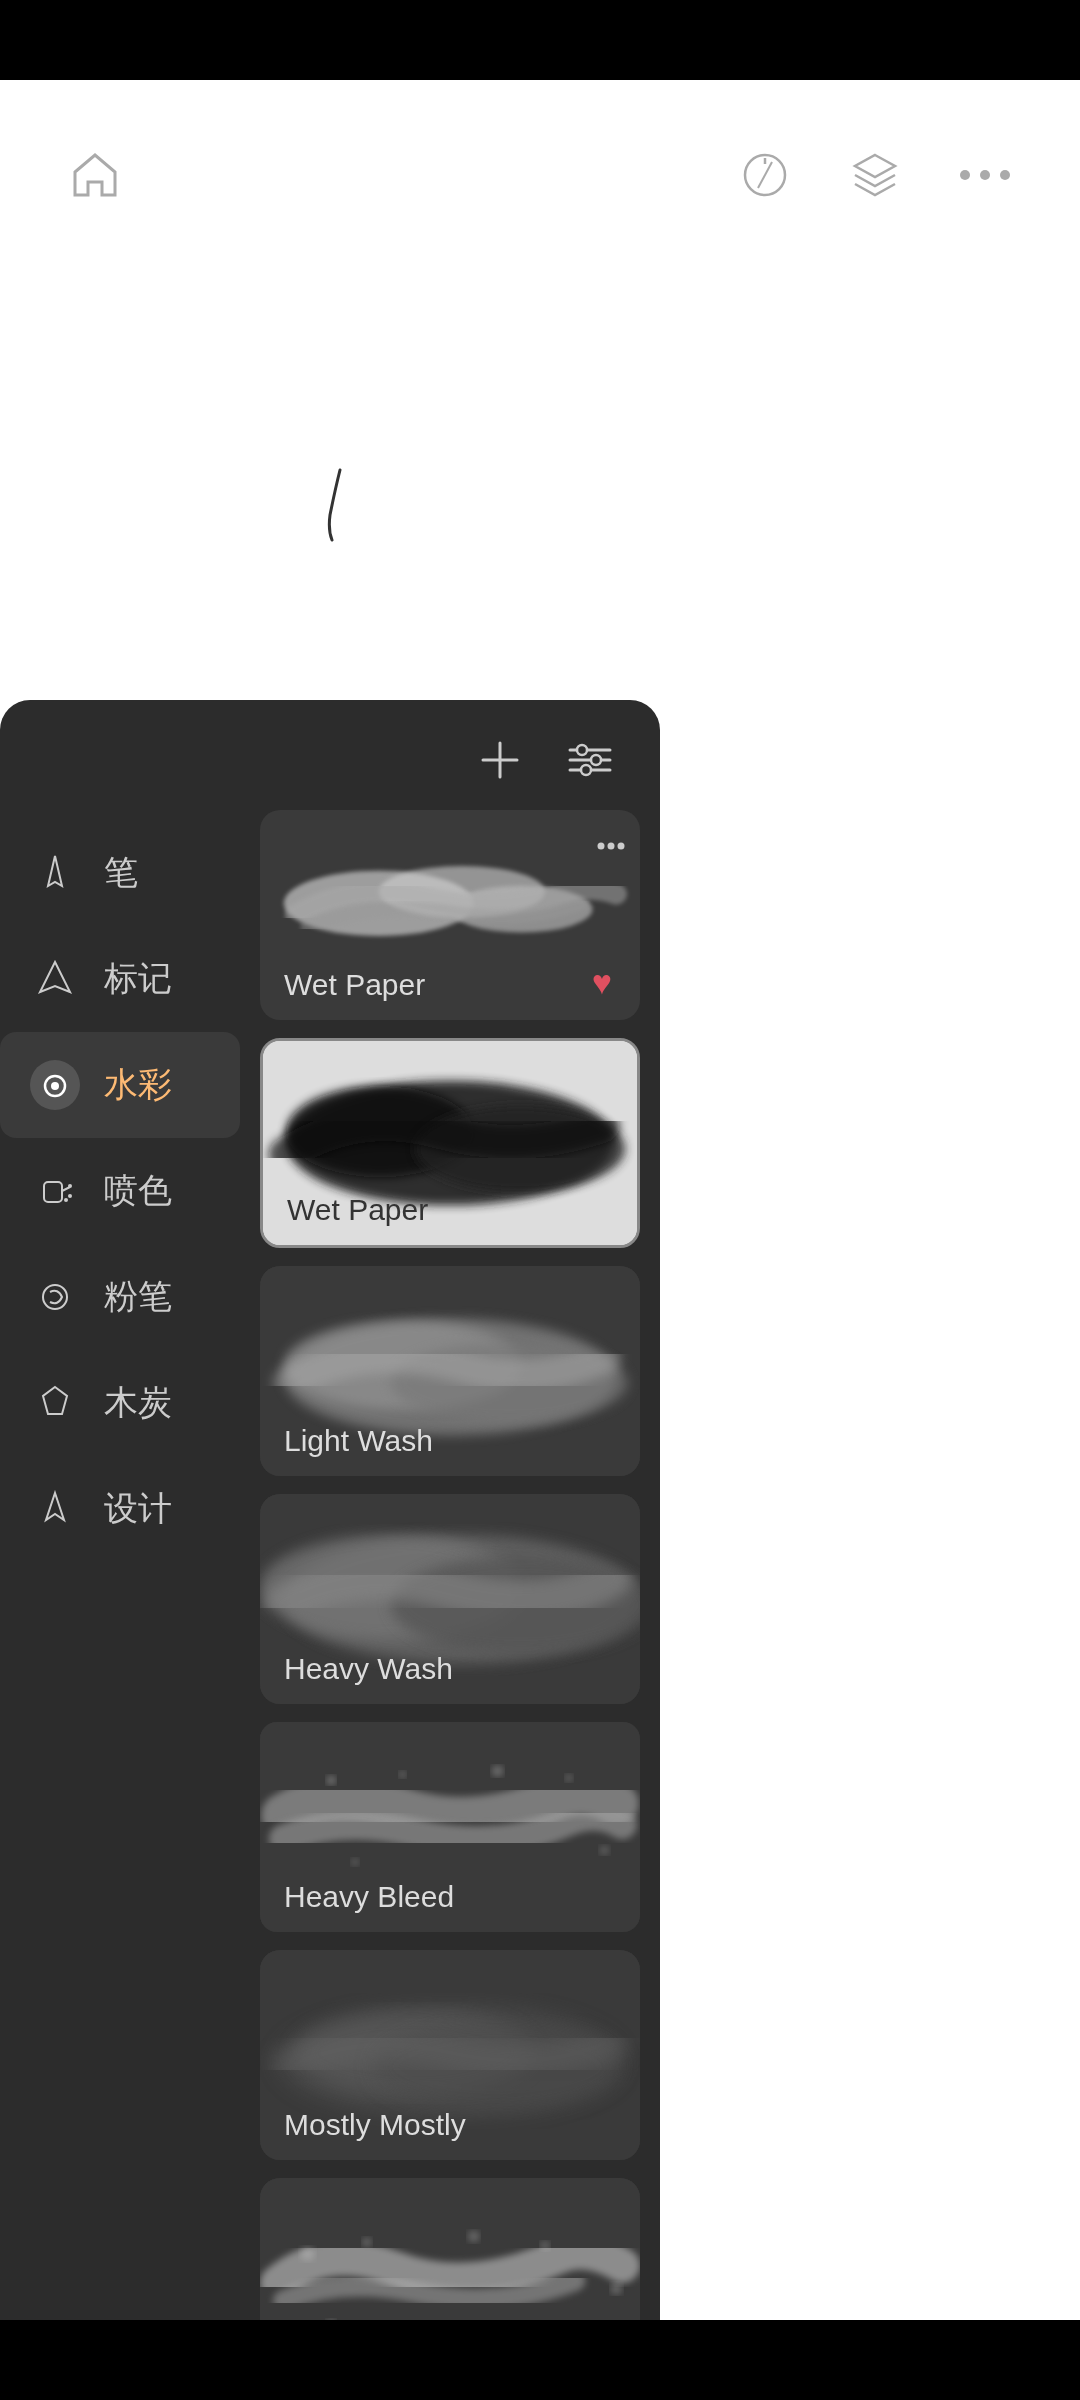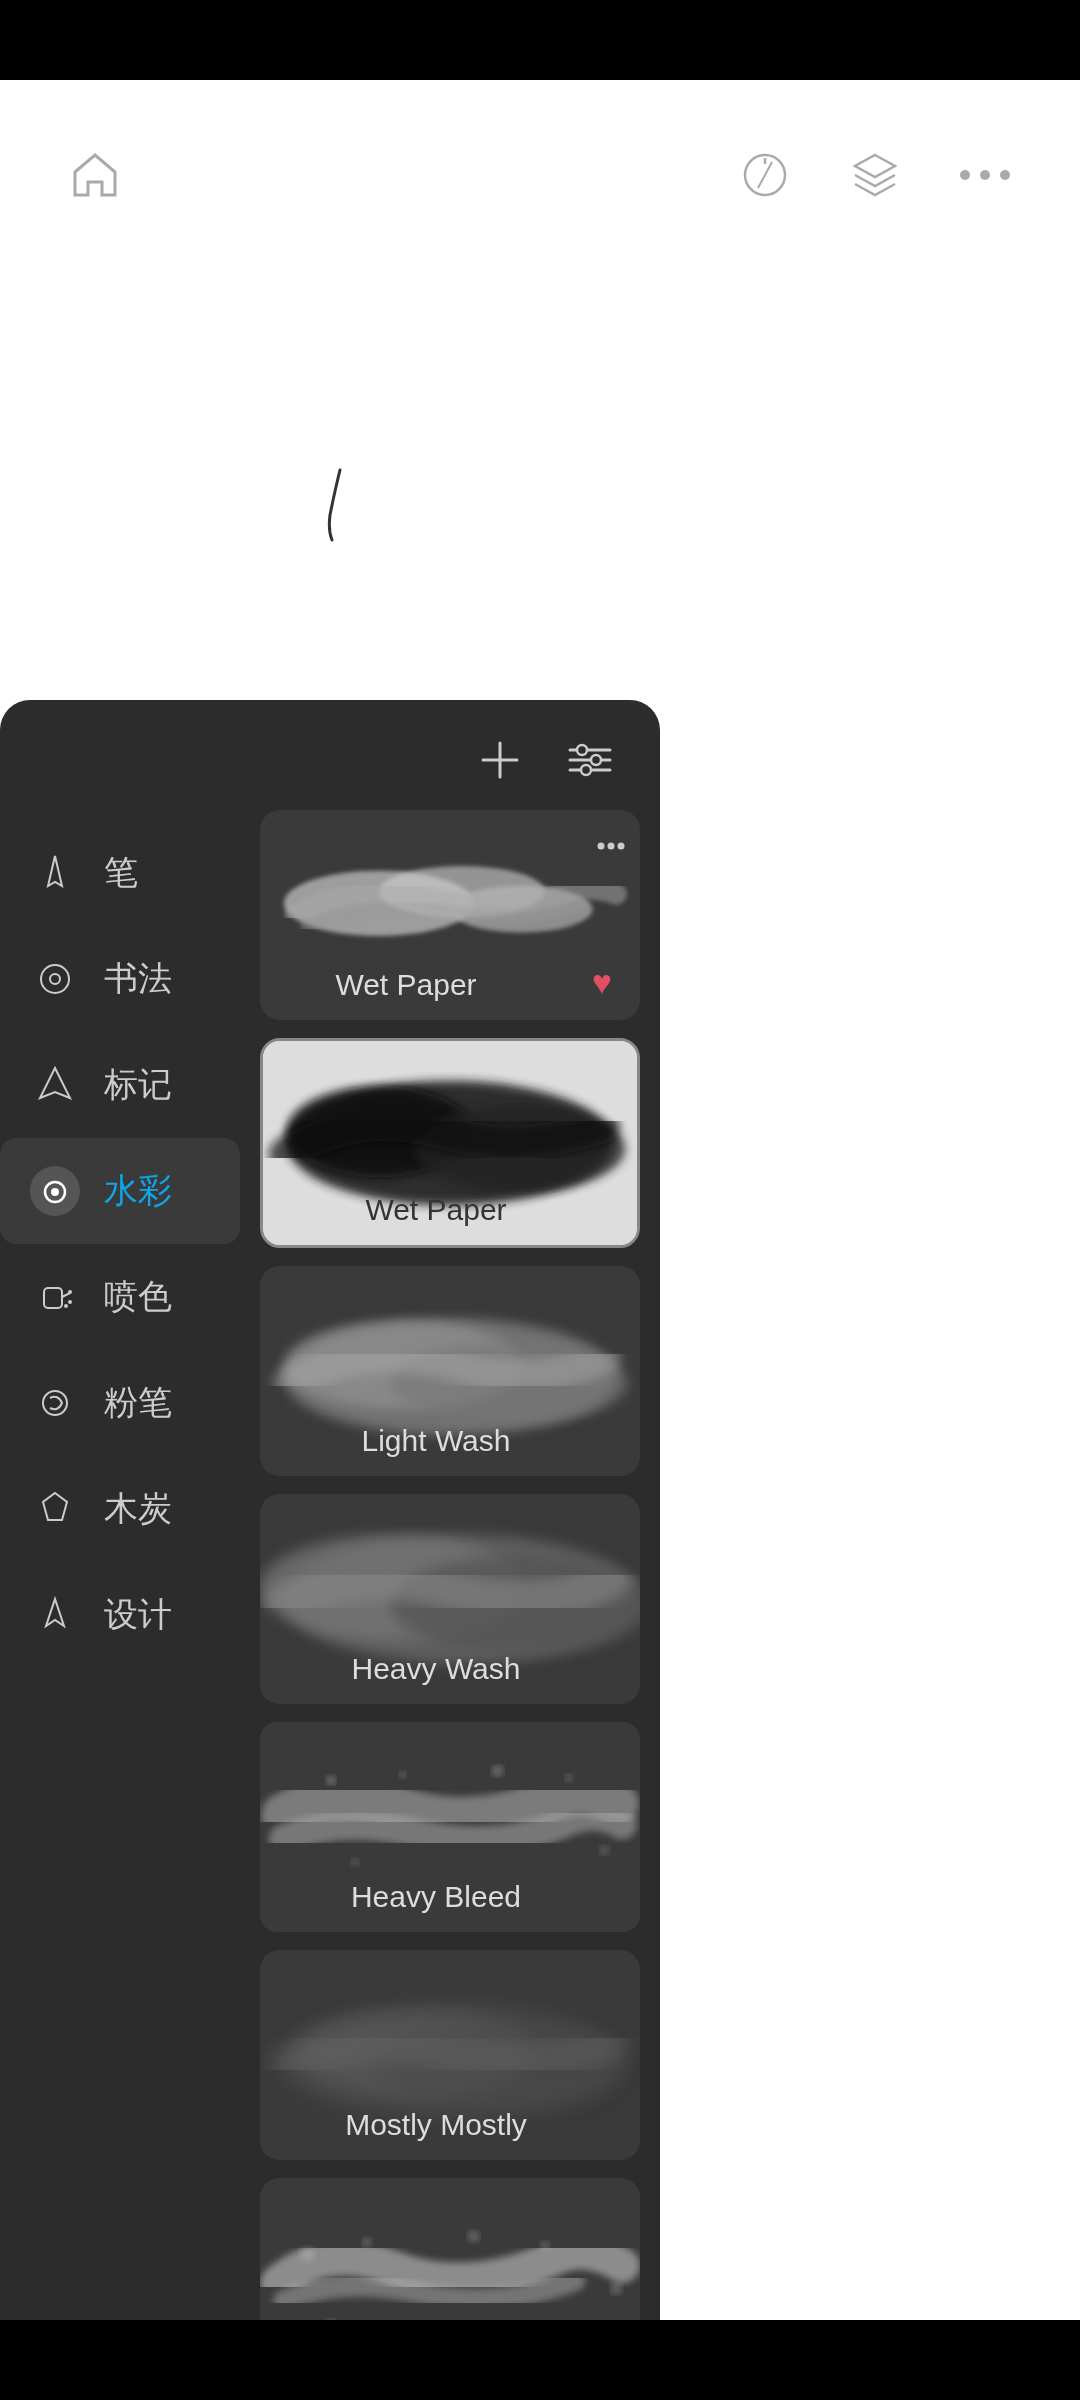--- a/index.html
+++ b/index.html
@@ -154,25 +154,26 @@
 
     .brush-item.selected {
       border: 3px solid #888;
     }
 
     .brush-label {
       position: absolute;
       bottom: 18px;
       left: 0;
       right: 0;
-      text-align: center;
+      text-align: left;
       padding-right: 28px;
       color: #ddd;
       font-size: 30px;
       font-weight: 500;
+      padding-left: 24px;
     }
 
     .brush-more-btn {
       position: absolute;
       top: 14px;
       right: 14px;
       color: #ccc;
       font-size: 32px;
     }
 
@@ -280,48 +281,39 @@
 
       <div class="sidebar-item">
         <span class="icon">
           <svg width="38" height="38" viewBox="0 0 38 38" fill="none">
             <polygon points="19,2 26,32 19,28 12,32" stroke="#ccc" stroke-width="2" fill="none"></polygon>
           </svg>
         </span>
         <span>笔</span>
       </div>
 
-      <div class="sidebar-item">
-        <span class="icon">
-          <svg width="38" height="38" viewBox="0 0 38 38" fill="none">
-            <circle cx="19" cy="19" r="14" stroke="#ccc" stroke-width="2" fill="none"></circle>
-            <circle cx="19" cy="19" r="5" stroke="#ccc" stroke-width="2" fill="none"></circle>
-          </svg>
-        </span>
-        <span>书法</span>
-      </div>
 
       <div class="sidebar-item">
         <span class="icon">
           <svg width="38" height="38" viewBox="0 0 38 38" fill="none">
             <polygon points="19,2 34,32 19,26 4,32" stroke="#ccc" stroke-width="2" fill="none"></polygon>
           </svg>
         </span>
         <span>标记</span>
       </div>
 
 
       <div class="sidebar-item active">
         <span class="icon" style="background:#555;border-radius:50%;">
           <svg width="38" height="38" viewBox="0 0 38 38" fill="none">
             <circle cx="19" cy="20" r="10" stroke="#fff" stroke-width="2.5" fill="none"></circle>
             <circle cx="19" cy="20" r="4" fill="#fff"></circle>
           </svg>
         </span>
-        <span style="color:#0ea5e9;">水彩</span>
+        <span style="color:#fdba74;">水彩</span>
       </div>
 
       <div class="sidebar-item">
         <span class="icon">
           <svg width="38" height="38" viewBox="0 0 38 38" fill="none">
             <rect x="8" y="10" width="18" height="20" rx="4" stroke="#ccc" stroke-width="2" fill="none"></rect>
             <line x1="26" y1="19" x2="34" y2="15" stroke="#ccc" stroke-width="2"></line>
             <circle cx="34" cy="14" r="2" fill="#ccc"></circle>
             <circle cx="30" cy="28" r="2" fill="#ccc"></circle>
             <circle cx="34" cy="24" r="2" fill="#ccc"></circle>

